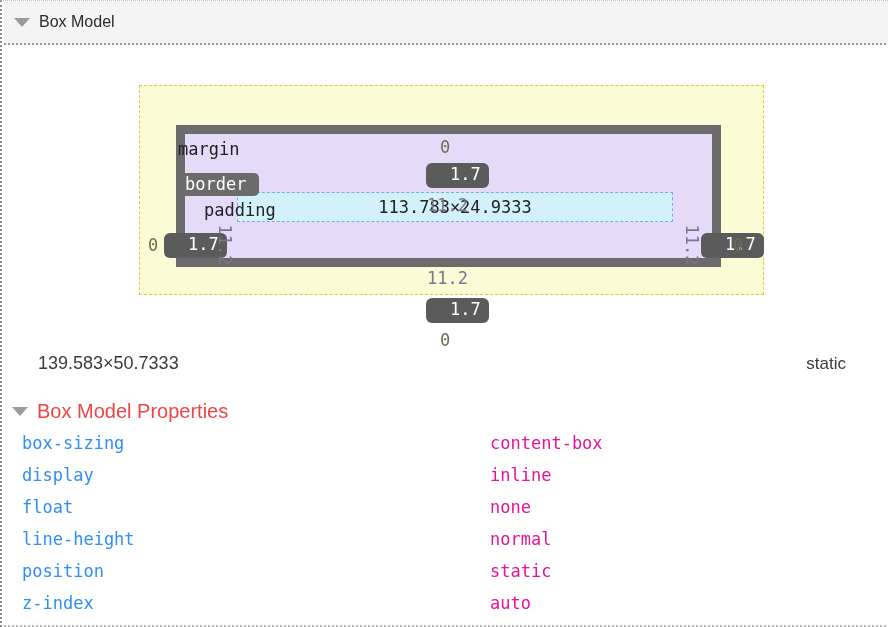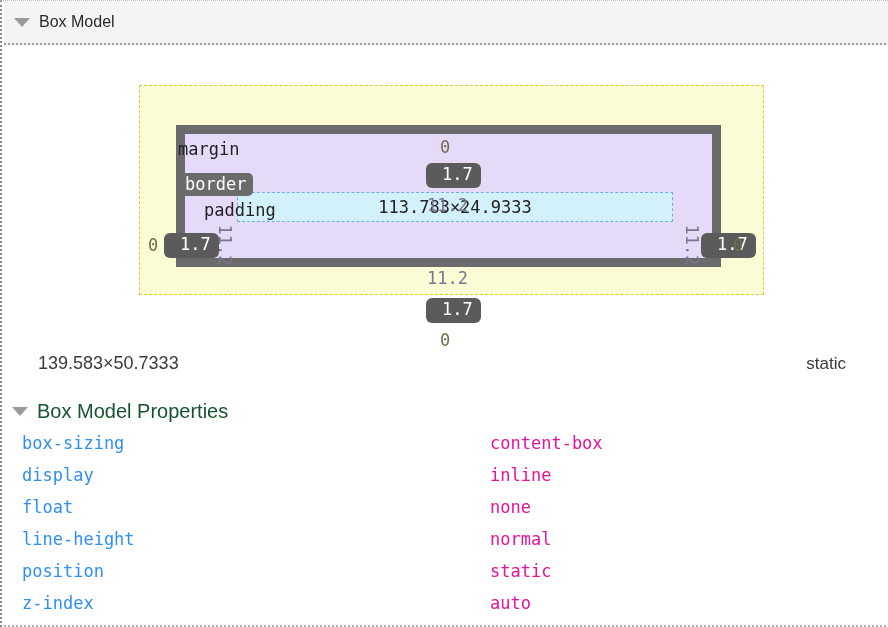--- a/index.html
+++ b/index.html
@@ -113,21 +113,21 @@
   .label-padding { left: 202px; top: 155px; }
 
   .label-border {
     position: absolute;
     left: 176px;
     top: 128px;
     background: #6b6b6b;
     color: #ffffff;
     font-family: "DejaVu Sans Mono", monospace;
     font-size: 17px;
-    padding: 1px 7px 2px 7px;
+    padding: 1px 13px 2px 7px;
     border-radius: 5px;
     white-space: nowrap;
   }
 
   .content-size {
     font-family: "DejaVu Sans Mono", monospace;
     font-size: 17px;
     color: #222222;
     white-space: nowrap;
   }
@@ -141,21 +141,21 @@
   }
   .num-margin  { color: #726c4e; }
   .num-padding { color: #7d7490; }
 
   .badge {
     position: absolute;
     background: #5b5b5b;
     color: #ffffff;
     font-family: "DejaVu Sans Mono", monospace;
     font-size: 17px;
-    padding: 2px 8px 3px 16px;
+    padding: 2px 8px 3px 24px;
     border-radius: 6px;
     white-space: nowrap;
     line-height: 1.15;
   }
 
   .rot {
     transform: rotate(90deg);
     transform-origin: center center;
   }
 
@@ -210,21 +210,21 @@
   .props-header {
     position: absolute;
     left: 10px;
     top: 396px;
     display: flex;
     align-items: center;
     height: 28px;
   }
   .props-title {
     font-size: 20px;
-    color: #14532d;
+    color: #ef4444;
     font-family: "Liberation Sans", sans-serif;
     white-space: nowrap;
   }
 
   .props-list {
     position: absolute;
     left: 0;
     top: 432px;
     width: 888px;
   }

